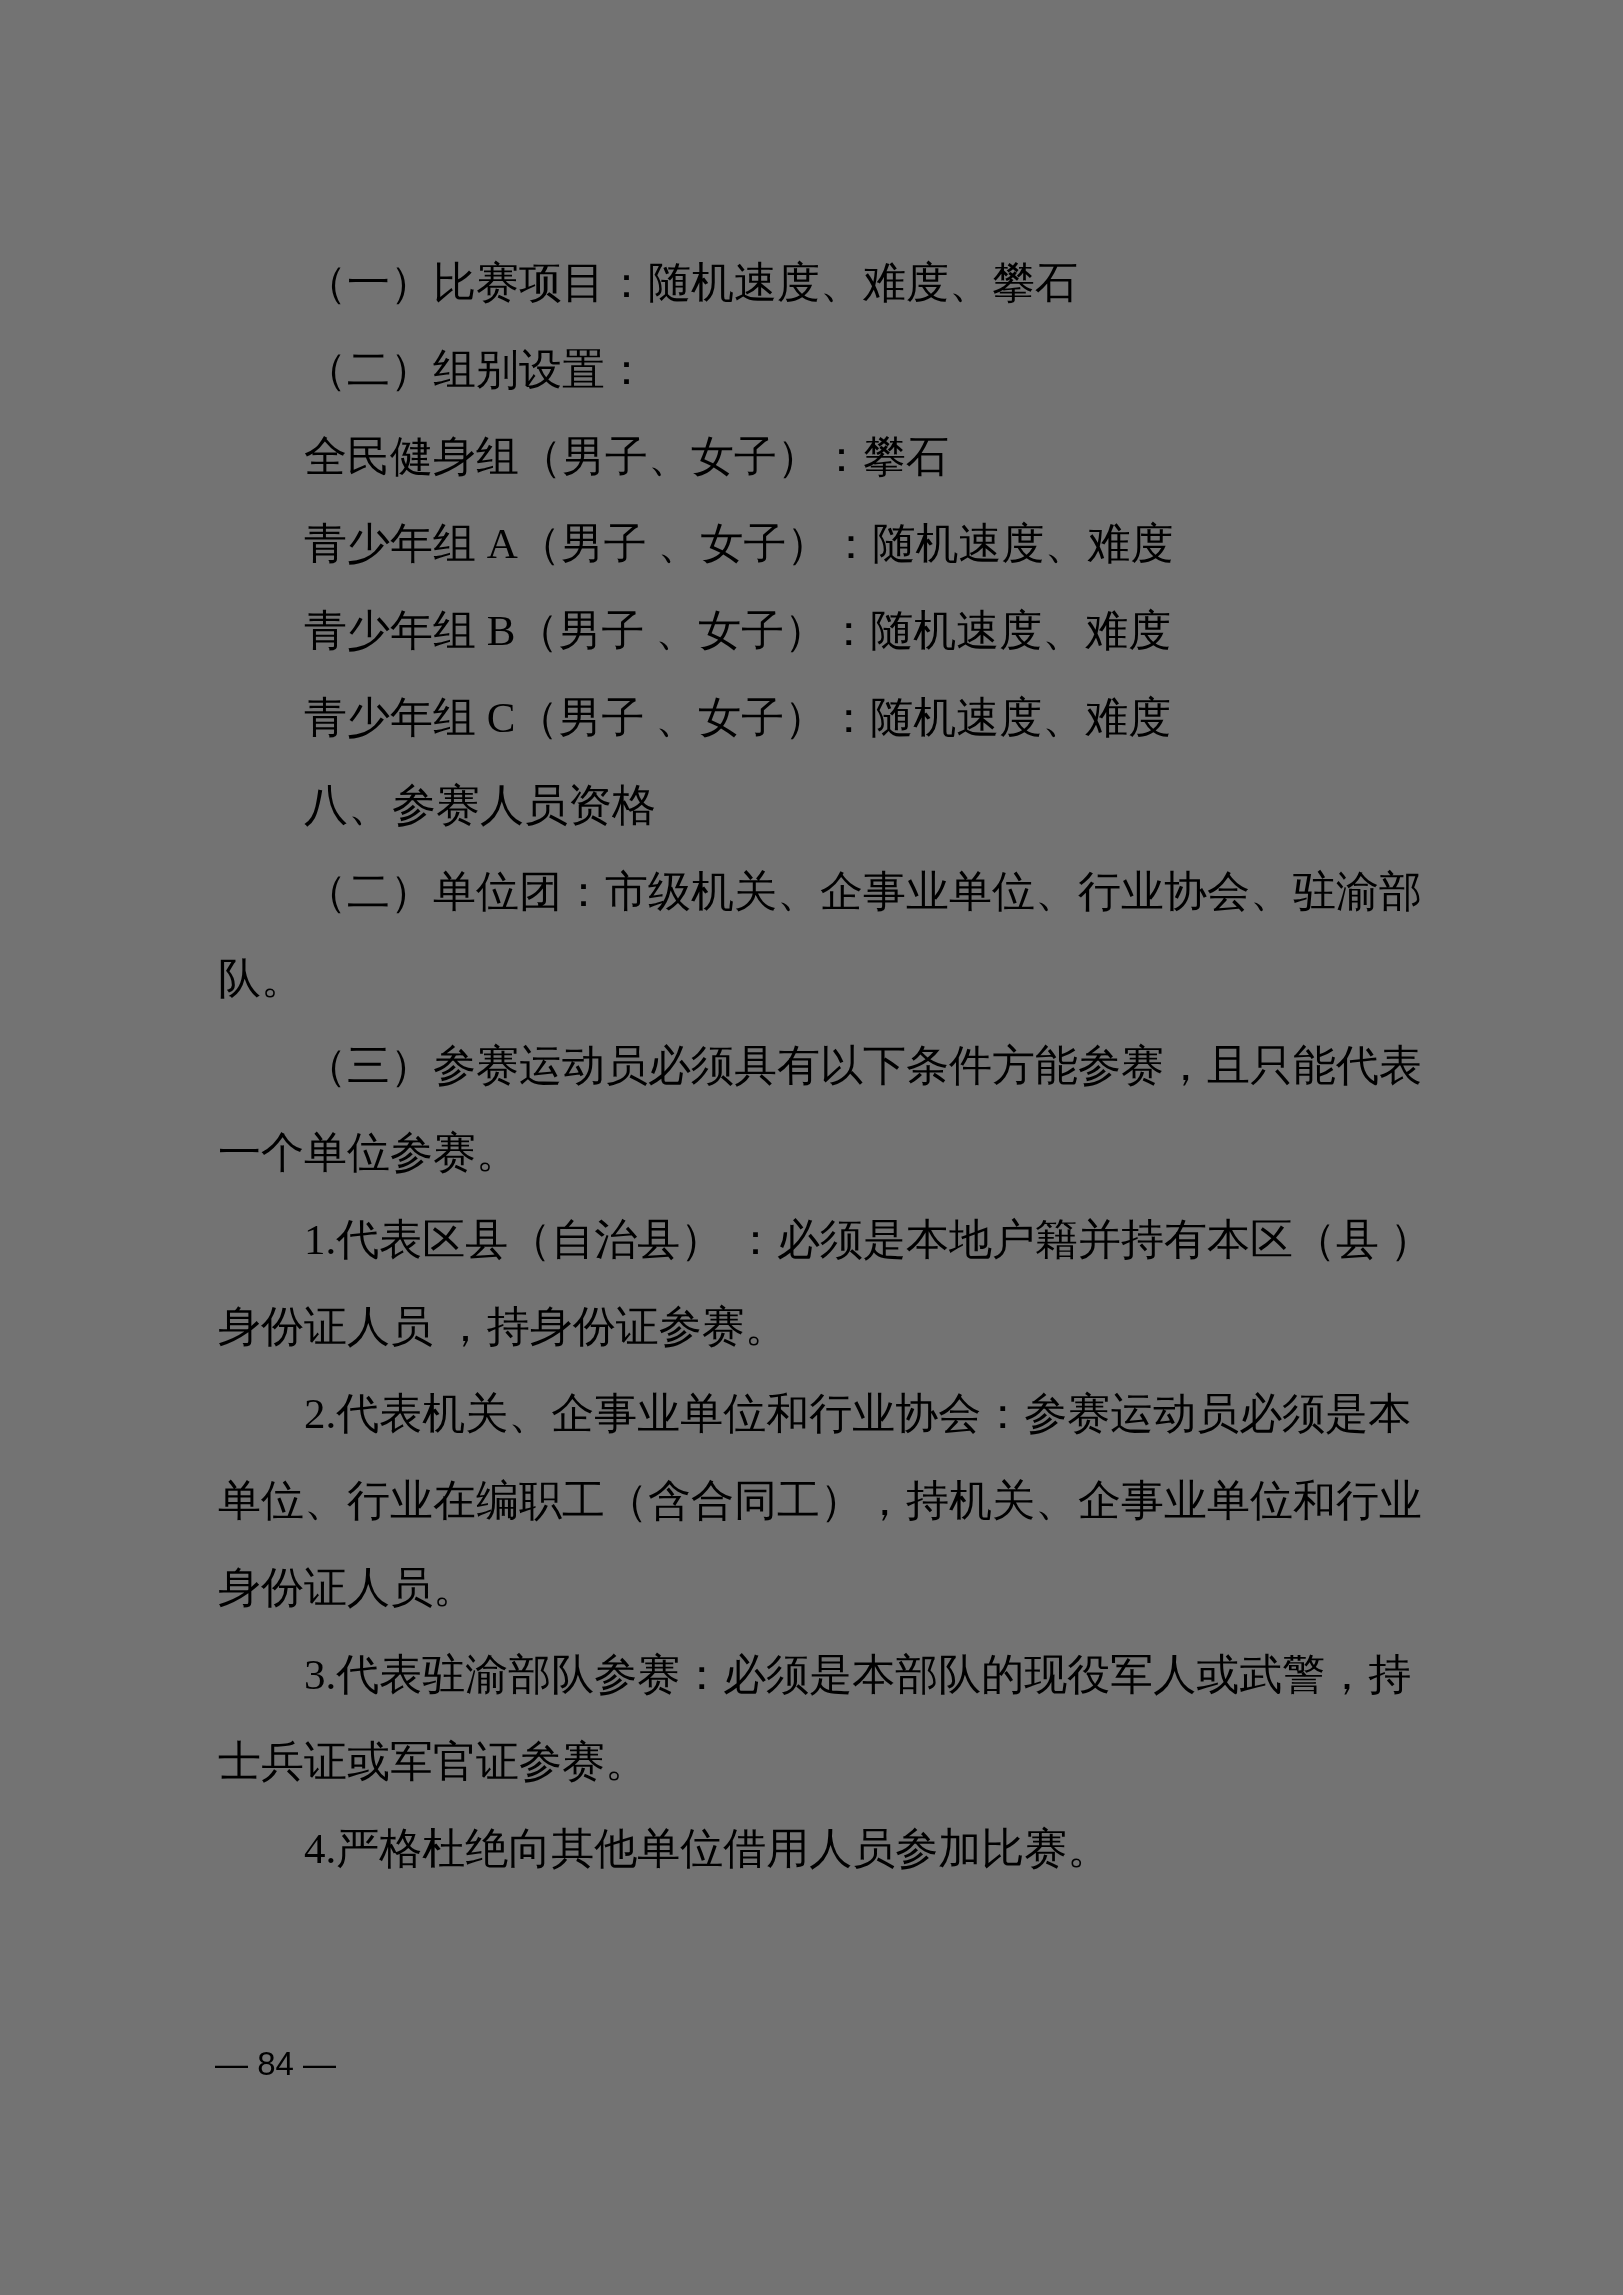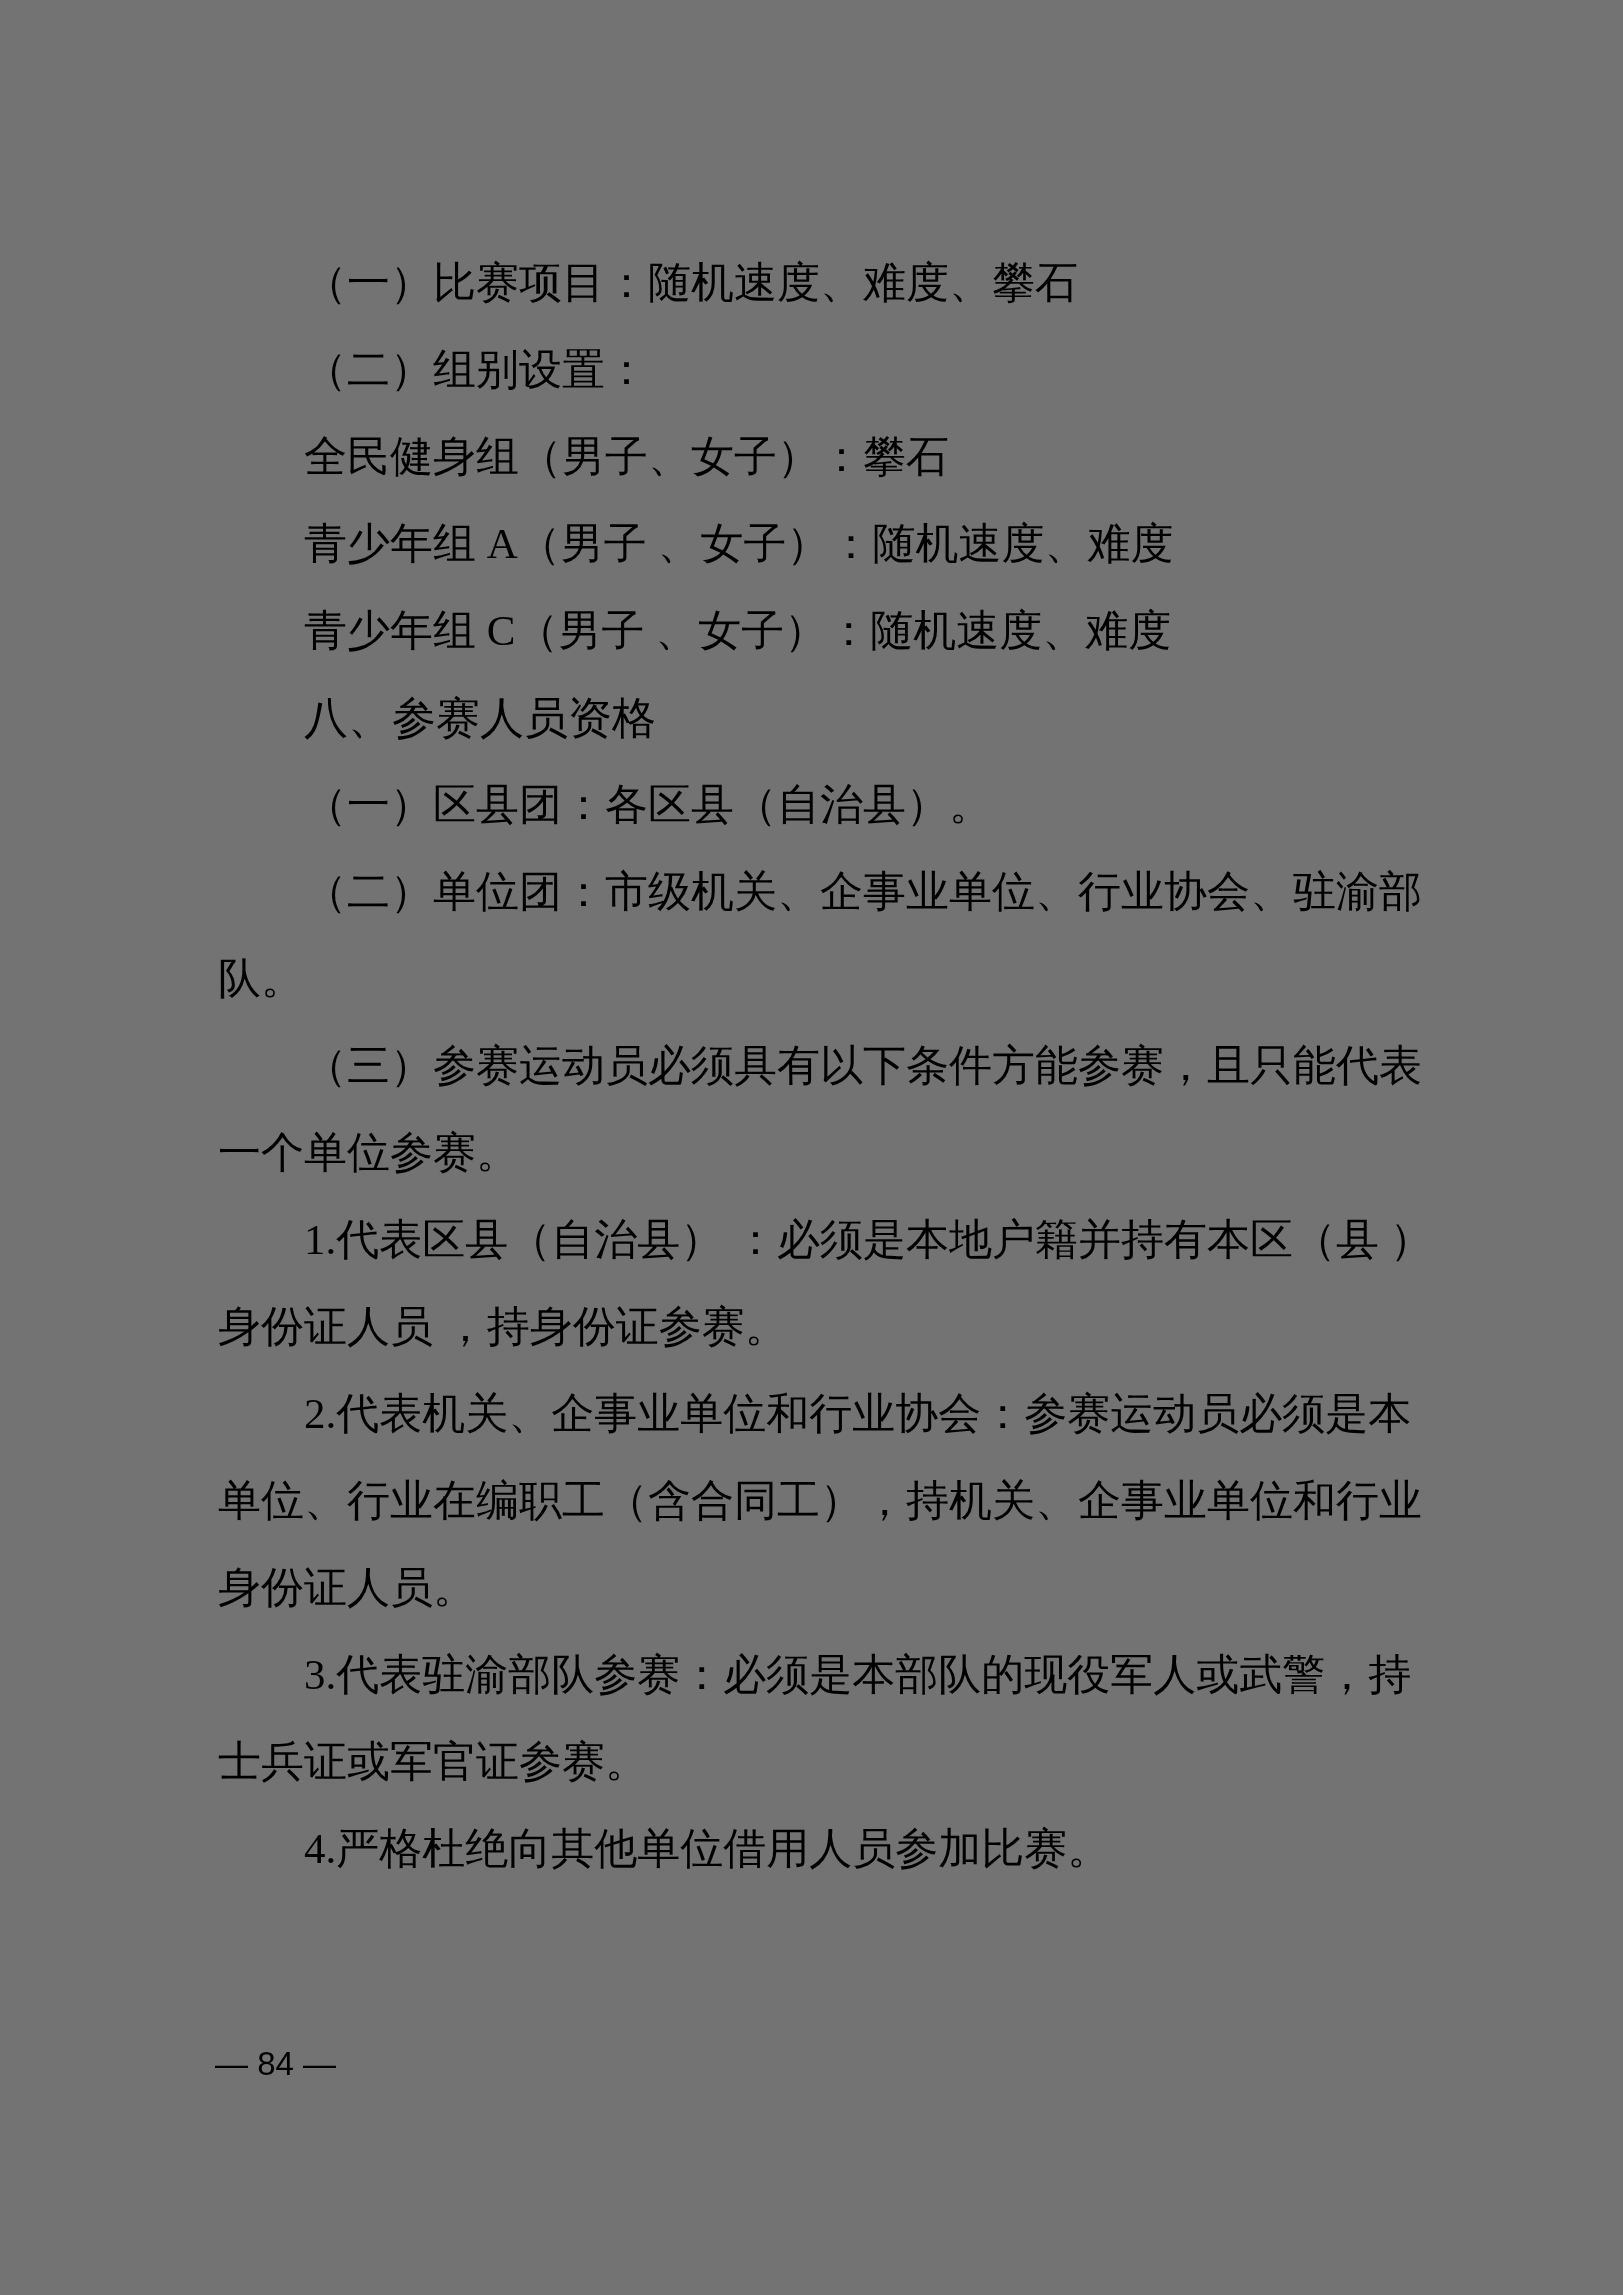--- a/index.html
+++ b/index.html
@@ -53,23 +53,23 @@
 </style>
 </head>
 <body>
 
 <div class="doc-page">
   <main class="text-block">
     <p class="ln ind">（一）比赛项目：随机速度、难度、攀石</p>
     <p class="ln ind">（二）组别设置：</p>
     <p class="ln ind">全民健身组（男子、女子）：攀石</p>
     <p class="ln ind">青少年组 A（男子 、女子）：随机速度、难度</p>
+    <p class="ln ind">青少年组 B（男子 、女子）：随机速度、难度</p>
     <p class="ln ind">青少年组 C（男子 、女子）：随机速度、难度</p>
     <h2 class="ln ind heading">八、参赛人员资格</h2>
-    <p class="ln ind">（一）区县团：各区县（自治县）。</p>
     <p class="ln ind">（二）单位团：市级机关、企事业单位、行业协会、驻渝部</p>
     <p class="ln">队。</p>
     <p class="ln ind">（三）参赛运动员必须具有以下条件方能参赛，且只能代表</p>
     <p class="ln">一个单位参赛。</p>
     <p class="ln ind">1.代表区县（自治县） ：必须是本地户籍并持有本区（县 ）</p>
     <p class="ln">身份证人员 ，持身份证参赛。</p>
     <p class="ln ind">2.代表机关、企事业单位和行业协会：参赛运动员必须是本</p>
     <p class="ln">单位、行业在编职工（含合同工），持机关、企事业单位和行业</p>
     <p class="ln">身份证人员。</p>
     <p class="ln ind">3.代表驻渝部队参赛：必须是本部队的现役军人或武警，持</p>

